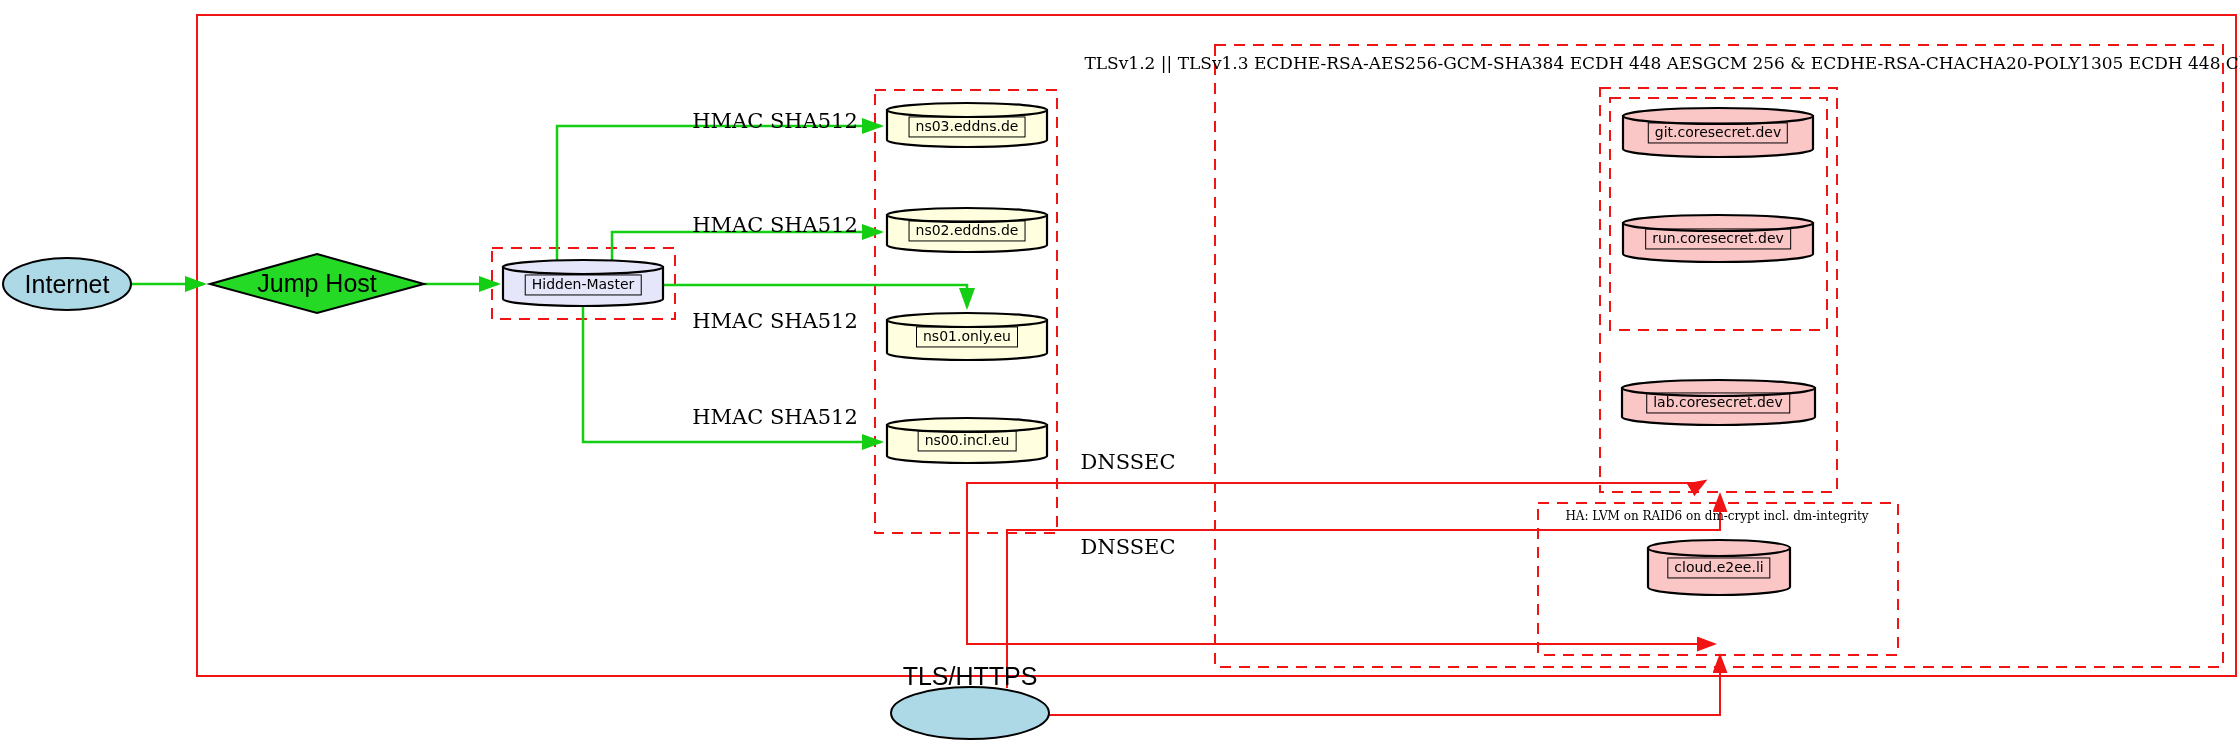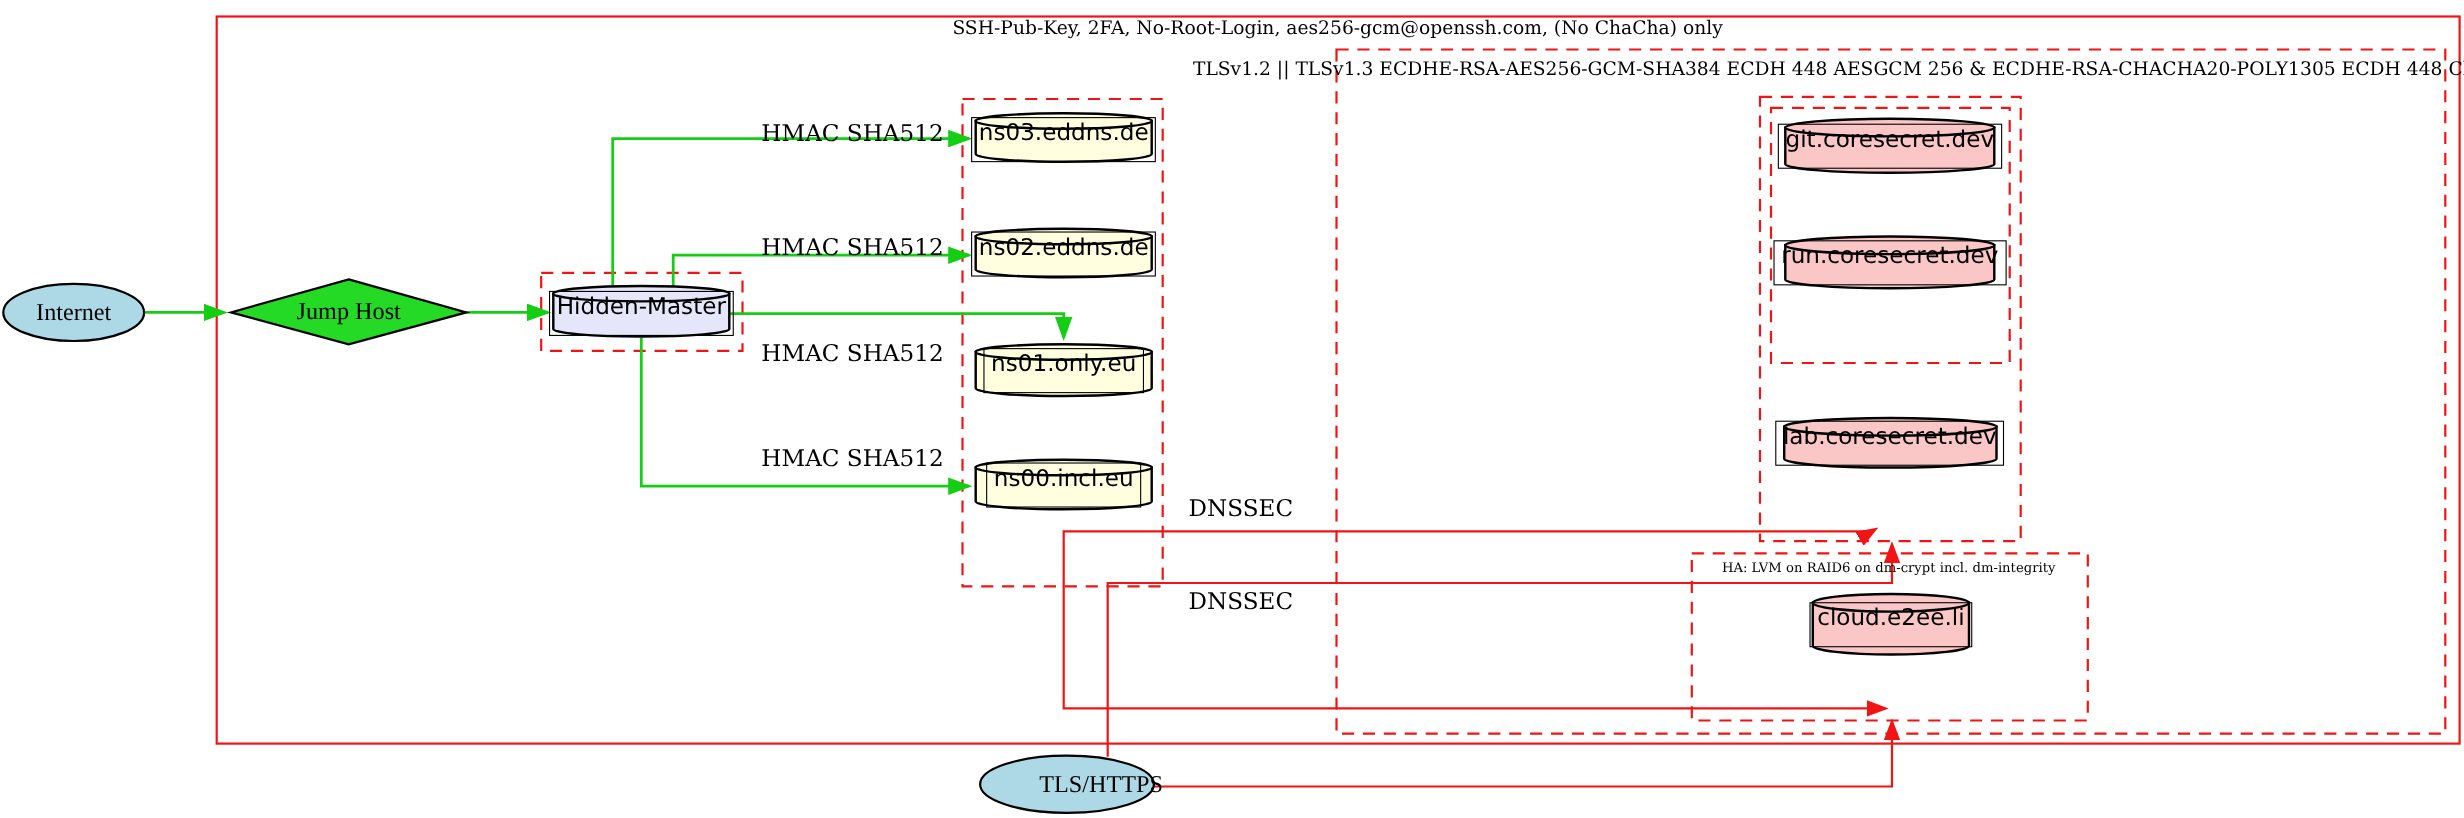--- a/index.html
+++ b/index.html
@@ -1,22 +1,22 @@
 <!DOCTYPE html>
 <html><head>
 <meta charset="utf-8">
 <style>
   html,body{margin:0;padding:0;background:#fff;}
   #stage{position:relative;width:2240px;height:744px;background:#fff;overflow:hidden;
          font-family:"DejaVu Sans","Liberation Sans",sans-serif;color:#000;}
   #stage svg{position:absolute;left:0;top:0;}
   .lbl{position:absolute;transform:translate(-50%,-50%);white-space:nowrap;line-height:1.15;}
-  .nlabel{font-family:"DejaVu Sans","Liberation Sans",sans-serif;font-size:21px;
-          border:1.5px solid #000;padding:1px 6px 14px;}
-  .plain{font-family:Liberation Serif, serif;font-size:22px;}
+  .nlabel{font-family:"DejaVu Sans","Liberation Sans",sans-serif;font-size:14px;
+          border:1.5px solid #000;padding:1px 6px 2px;}
+  .plain{font-family:Liberation Sans, sans-serif;font-size:25px;}
   .elabel{font-family:"DejaVu Serif","Liberation Serif",serif;font-size:21px;}
   .clabel{font-family:"DejaVu Serif","Liberation Serif",serif;font-size:17px;}
   .halabel{font-family:"DejaVu Serif","Liberation Serif",serif;font-size:12px;}
 </style>
 </head>
 <body>
 
 <div id="stage">
 
   <svg width="2240" height="744" viewBox="0 0 2240 744">
@@ -87,27 +87,26 @@
       <ellipse cx="1718.5" cy="388" rx="96.5" ry="8" fill="#fbc6c6" stroke="#000" stroke-width="2.2"></ellipse>
     </g>
     <g>
       <path d="M1648,548 L1648,587 A71,8 0 0 0 1790,587 L1790,548 Z" fill="#fbc6c6" stroke="#000" stroke-width="2.2"></path>
       <ellipse cx="1719" cy="548" rx="71" ry="8" fill="#fbc6c6" stroke="#000" stroke-width="2.2"></ellipse>
     </g>
 
     <ellipse cx="970" cy="713" rx="79" ry="26" fill="#add8e6" stroke="#000" stroke-width="2"></ellipse>
   </svg>
 
-  <div class="lbl clabel" style="left:1216px;top:27px;">SSH-Pub-Key, 2FA, No-Root-Login, aes256-gcm@openssh.com, (No ChaCha) only</div>
   <div class="lbl clabel" style="left:1719px;top:64px;">TLSv1.2 || TLSv1.3 ECDHE-RSA-AES256-GCM-SHA384 ECDH 448 AESGCM 256 &amp; ECDHE-RSA-CHACHA20-POLY1305 ECDH 448 ChaCha20 256</div>
   <div class="lbl halabel" style="left:1717px;top:517px;">HA: LVM on RAID6 on dm-crypt incl. dm-integrity</div>
 
   <div class="lbl plain" style="left:67px;top:284px;">Internet</div>
   <div class="lbl plain" style="left:317px;top:283px;">Jump Host</div>
-  <div class="lbl plain" style="left:970px;top:713px;margin-left:31px;">TLS/HTTPS</div>
+  <div class="lbl plain" style="left:970px;top:676px;">TLS/HTTPS</div>
 
   <div class="lbl nlabel" style="left:583px;top:285px;">Hidden-Master</div>
   <div class="lbl nlabel" style="left:967px;top:127px;">ns03.eddns.de</div>
   <div class="lbl nlabel" style="left:967px;top:231px;">ns02.eddns.de</div>
   <div class="lbl nlabel" style="left:967px;top:337px;">ns01.only.eu</div>
   <div class="lbl nlabel" style="left:967px;top:441px;">ns00.incl.eu</div>
   <div class="lbl nlabel" style="left:1718px;top:133px;">git.coresecret.dev</div>
   <div class="lbl nlabel" style="left:1718px;top:239px;">run.coresecret.dev</div>
   <div class="lbl nlabel" style="left:1718px;top:403px;">lab.coresecret.dev</div>
   <div class="lbl nlabel" style="left:1719px;top:568px;">cloud.e2ee.li</div>

